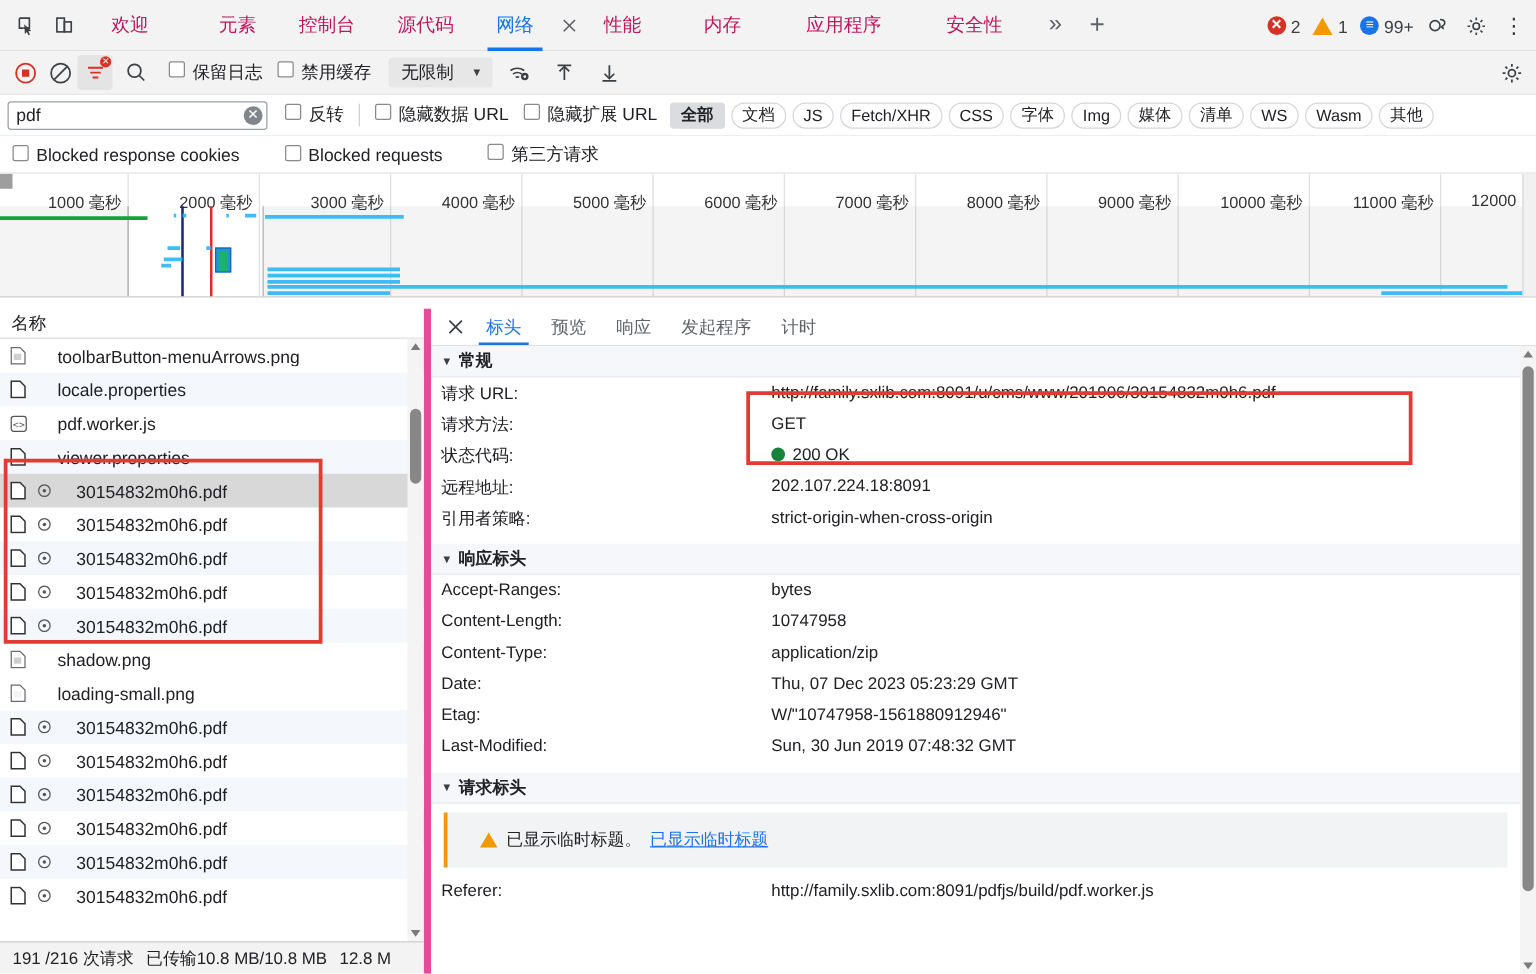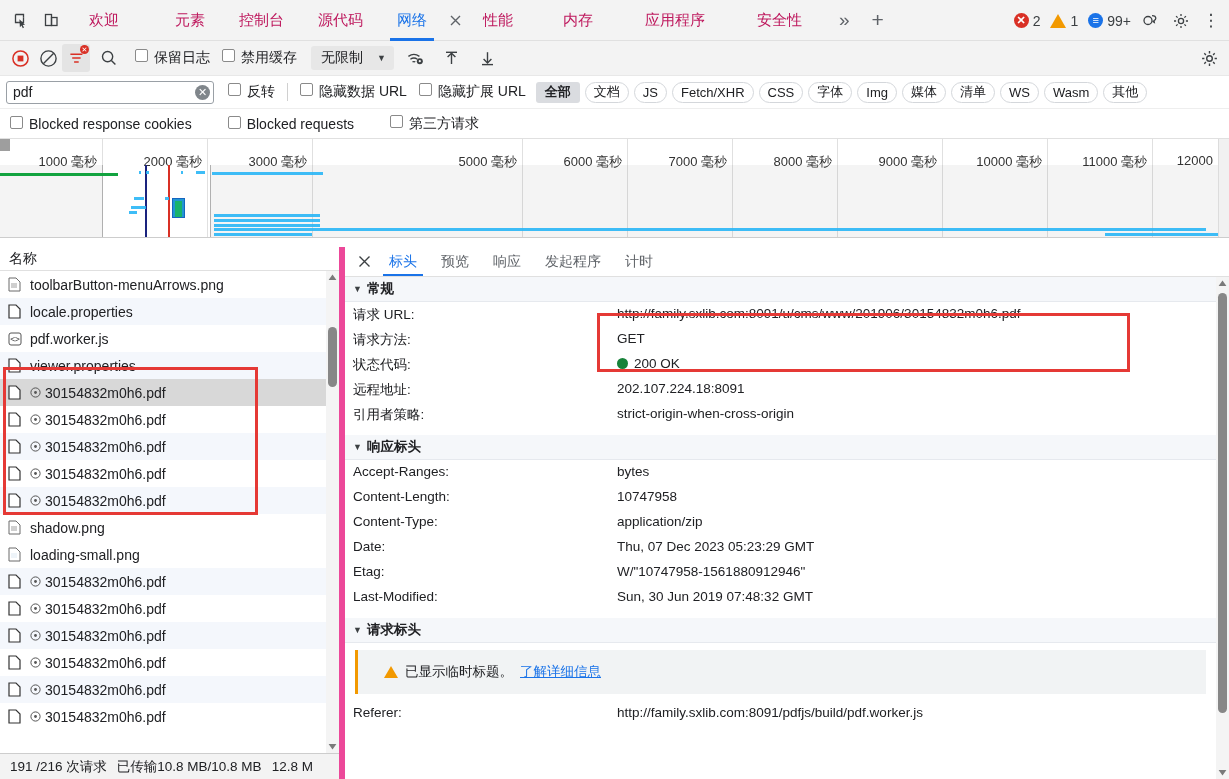--- a/index.html
+++ b/index.html
@@ -269,21 +269,21 @@
     padding-left: 8px;
     font-size: 14px;
     color: #202124;
     white-space: nowrap;
     cursor: pointer;
   }
   .rl-row.alt { background: #f4f7fc; }
   .rl-row.sel { background: #d8d8d8; }
   .rl-icon { width: 22px; flex: 0 0 22px; display: flex; align-items: center; }
   .rl-clock { width: 15px; flex: 0 0 15px; display: flex; align-items: center; }
-  .rl-name { overflow: hidden; text-overflow: ellipsis; }
+  .rl-name { overflow: hidden; text-overflow: ellipsis; margin-left: 16px; }
   .rl-scroll {
     position: absolute; right: 0; top: 24px; width: 13px; bottom: 26px;
     background: #f4f4f4;
   }
   .rl-sb-arrow-up, .rl-sb-arrow-dn {
     position: absolute; left: 0; width: 13px; height: 13px;
     display: flex; align-items: center; justify-content: center;
     cursor: pointer;
   }
   .rl-sb-arrow-up { top: 0; }
@@ -648,20 +648,23 @@
 
     <div class="ov-tick" style="left:0;width:103px">
         <span class="lbl">1000 毫秒</span>
       </div>
     <div class="ov-tick" style="left:103px;width:105px">
         <span class="lbl">2000 毫秒</span>
       </div>
     <div class="ov-tick" style="left:208px;width:105px">
         <span class="lbl">3000 毫秒</span>
       </div>
+    <div class="ov-tick" style="left:313px;width:105px">
+        <span class="lbl">4000 毫秒</span>
+      </div>
     <div class="ov-tick" style="left:418px;width:105px">
         <span class="lbl">5000 毫秒</span>
       </div>
     <div class="ov-tick" style="left:523px;width:105px">
         <span class="lbl">6000 毫秒</span>
       </div>
     <div class="ov-tick" style="left:628px;width:105px">
         <span class="lbl">7000 毫秒</span>
       </div>
     <div class="ov-tick" style="left:733px;width:105px">
@@ -1048,21 +1051,21 @@
           </div>
         </div>
 
         <div class="sec-head" style="margin-top:8px">
           <span class="tri">▼</span>
           <span>请求标头</span>
         </div>
         <div class="prov-banner">
           <span class="warn-tri"></span>
           <span>已显示临时标题。</span>
-          <a>了解详细信息</a>
+          <a>已显示临时标题</a>
         </div>
         <div class="kv" style="margin-top:7px">
           <span class="k">Referer:</span>
           <span class="v">http://family.sxlib.com:8091/pdfjs/build/pdf.worker.js</span>
         </div>
       </div>
 
       <div class="dt-scroll">
         <div class="dt-sb-up">
           <svg width="9" height="7" viewBox="0 0 9 7">

